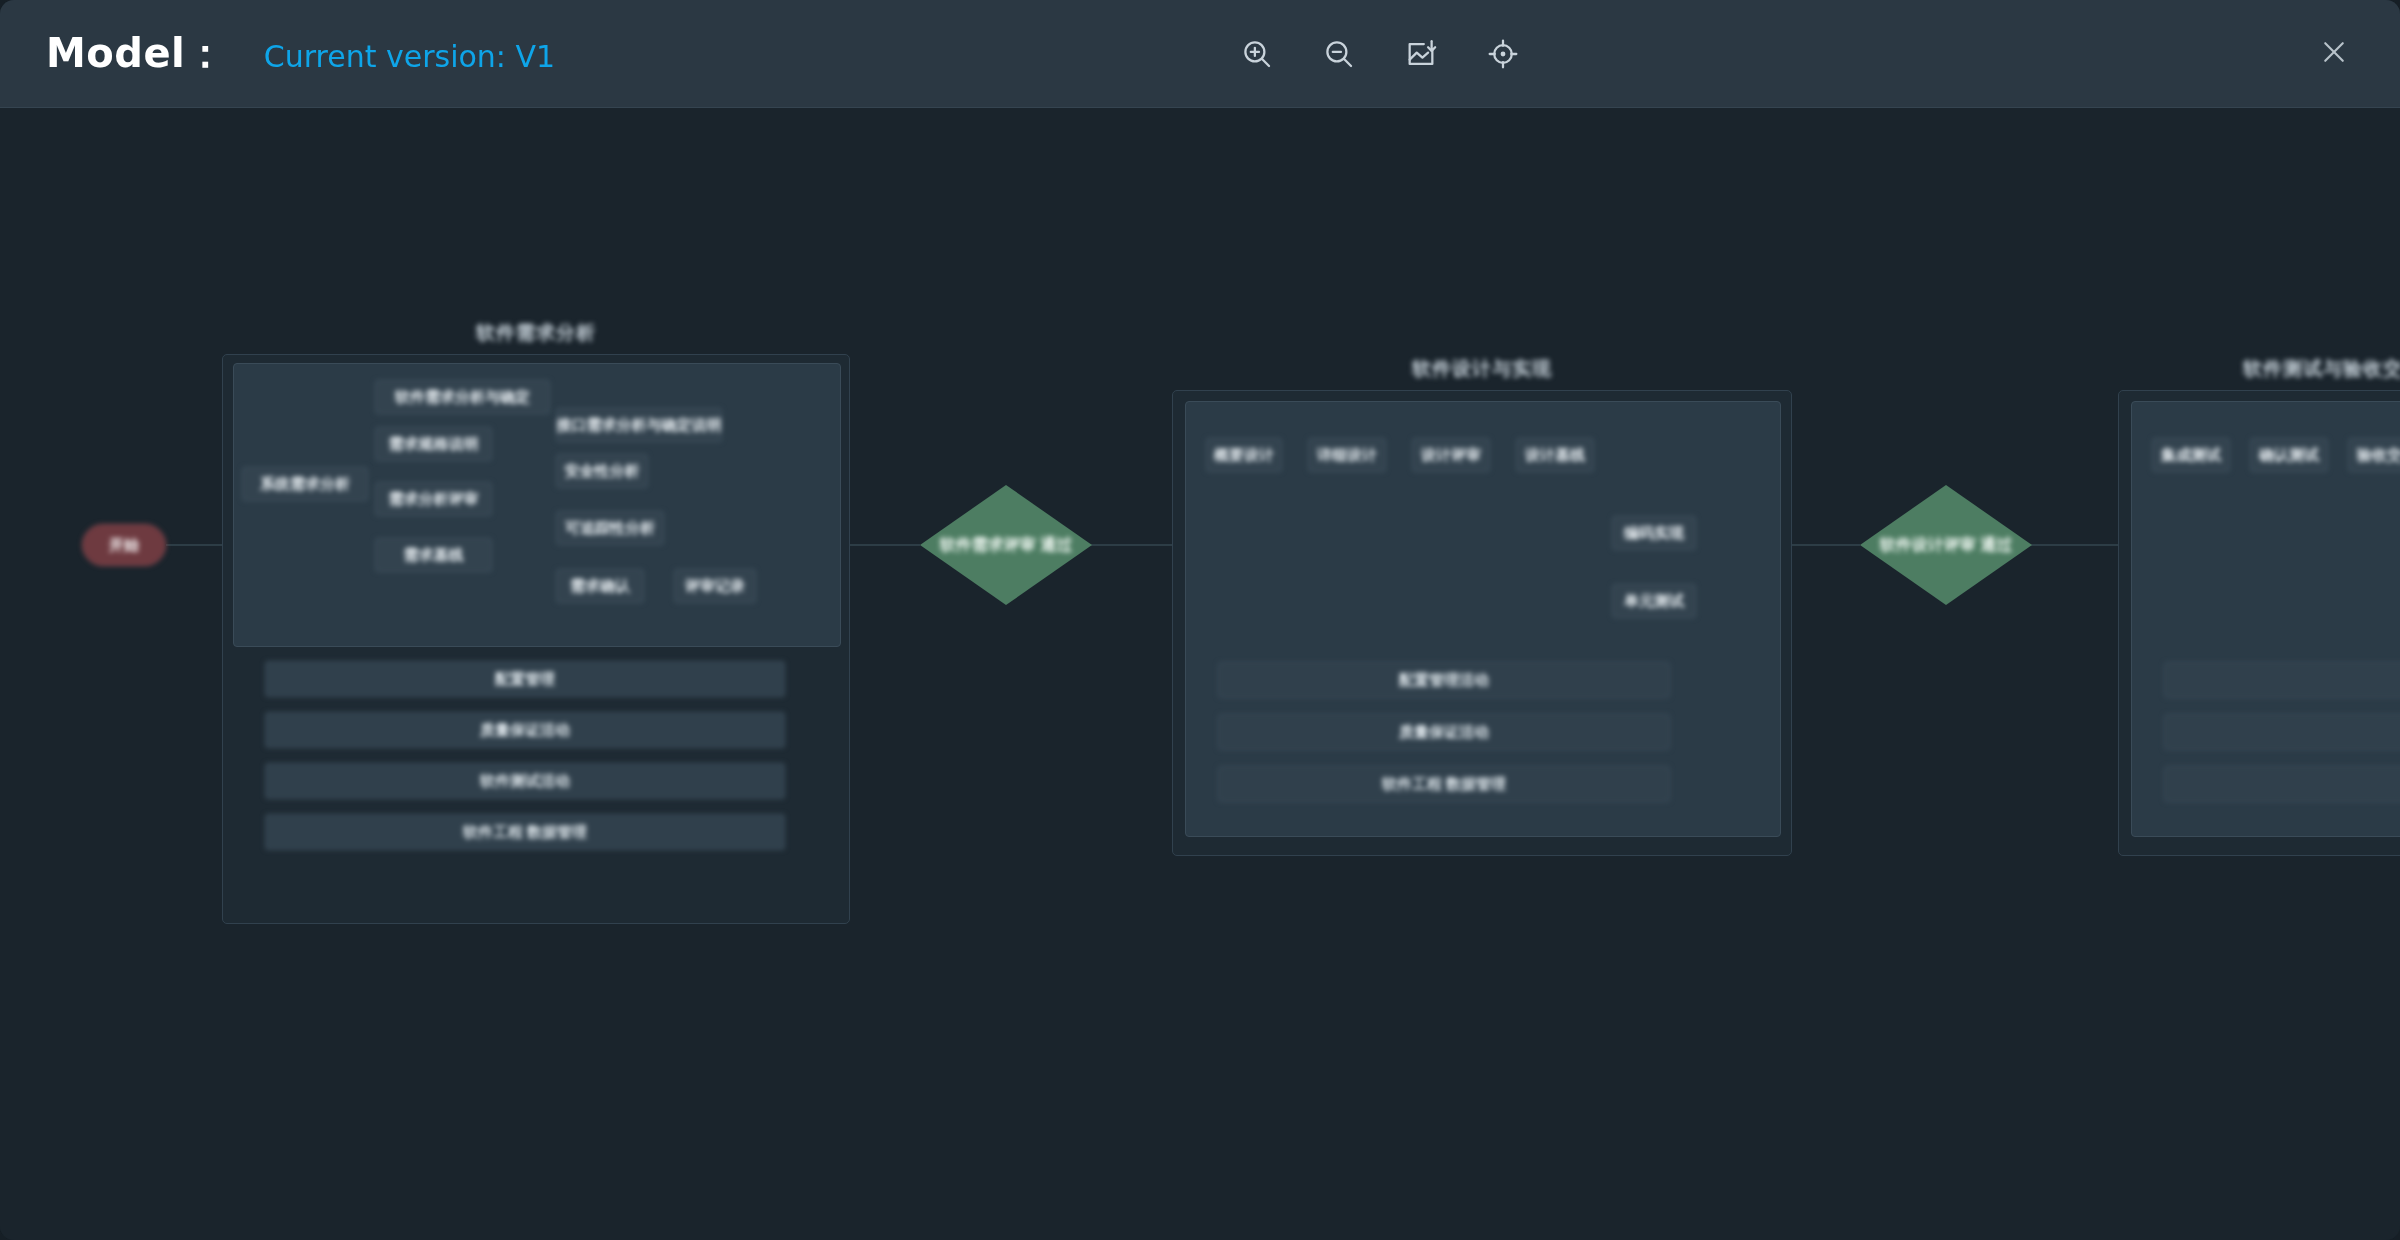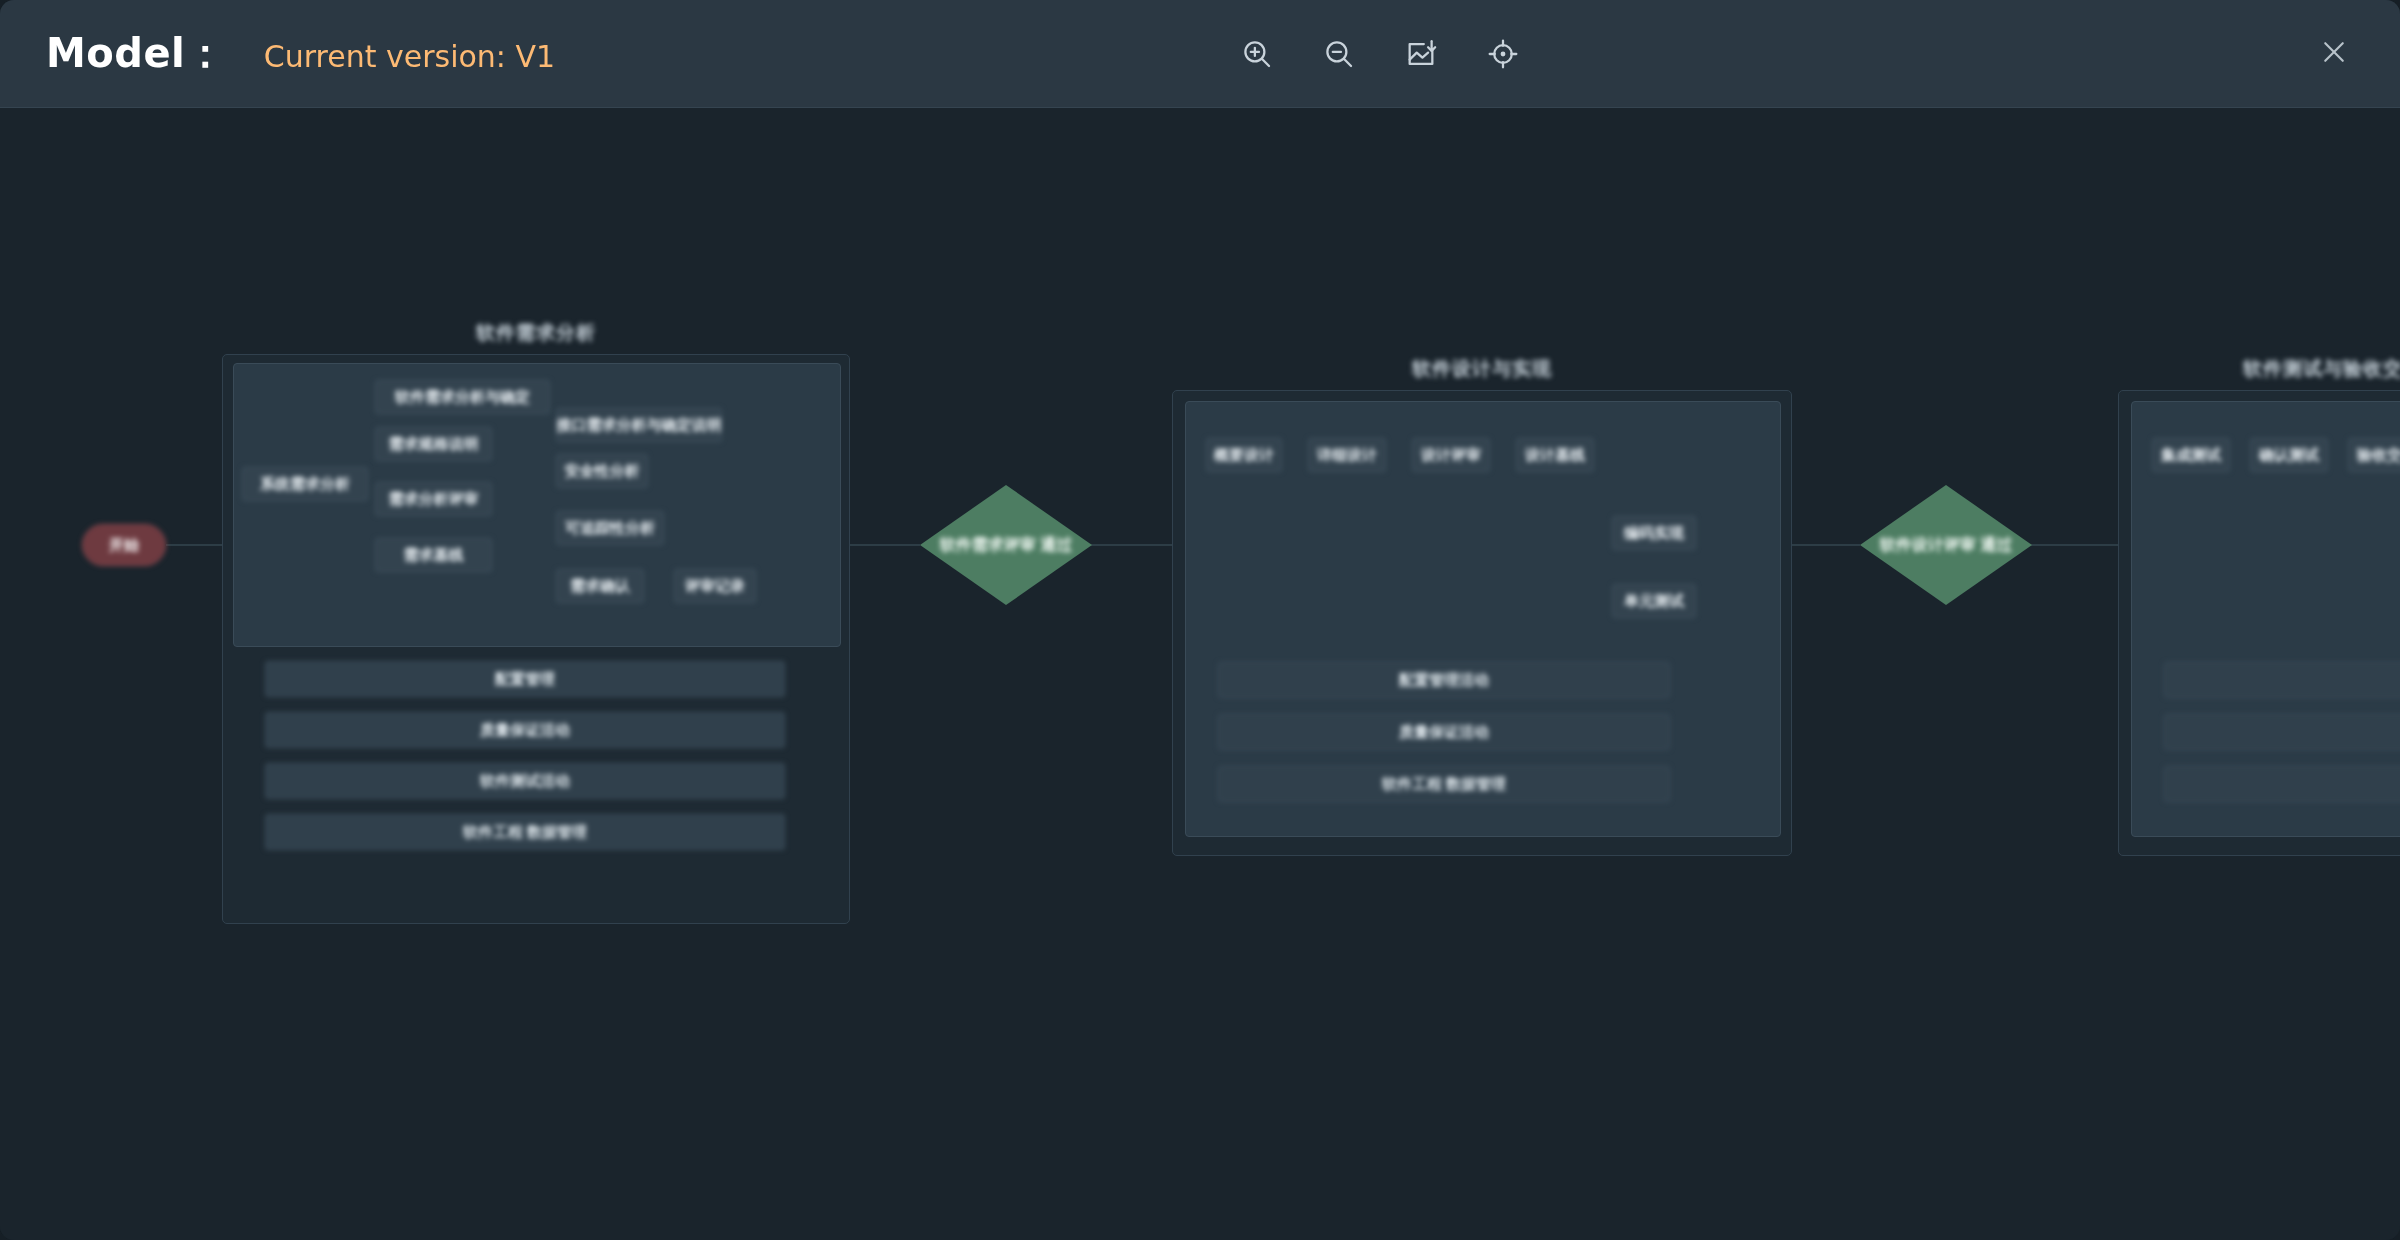--- a/index.html
+++ b/index.html
@@ -33,21 +33,21 @@
     font-size:40px; font-weight:700; color:#ffffff;
     letter-spacing:.5px;
     font-family:"DejaVu Sans", sans-serif;
   }
   .tl-name {
     font-family:"Liberation Serif", serif;
     font-size:27px; font-weight:700; color:#f2f5f7;
     margin-left:10px;
   }
   .tl-version {
-    font-size:30px; color:#fdba74; font-weight:400;
+    font-size:30px; color:#0ea5e9; font-weight:400;
     margin-left:22px;
     font-family:"DejaVu Sans", sans-serif;
   }
   .toolbar {
     position:absolute; left:1230px; top:0; height:108px;
     display:flex; align-items:center; gap:28px;
   }
   .tb-btn {
     width:54px; height:54px;
     display:flex; align-items:center; justify-content:center;

